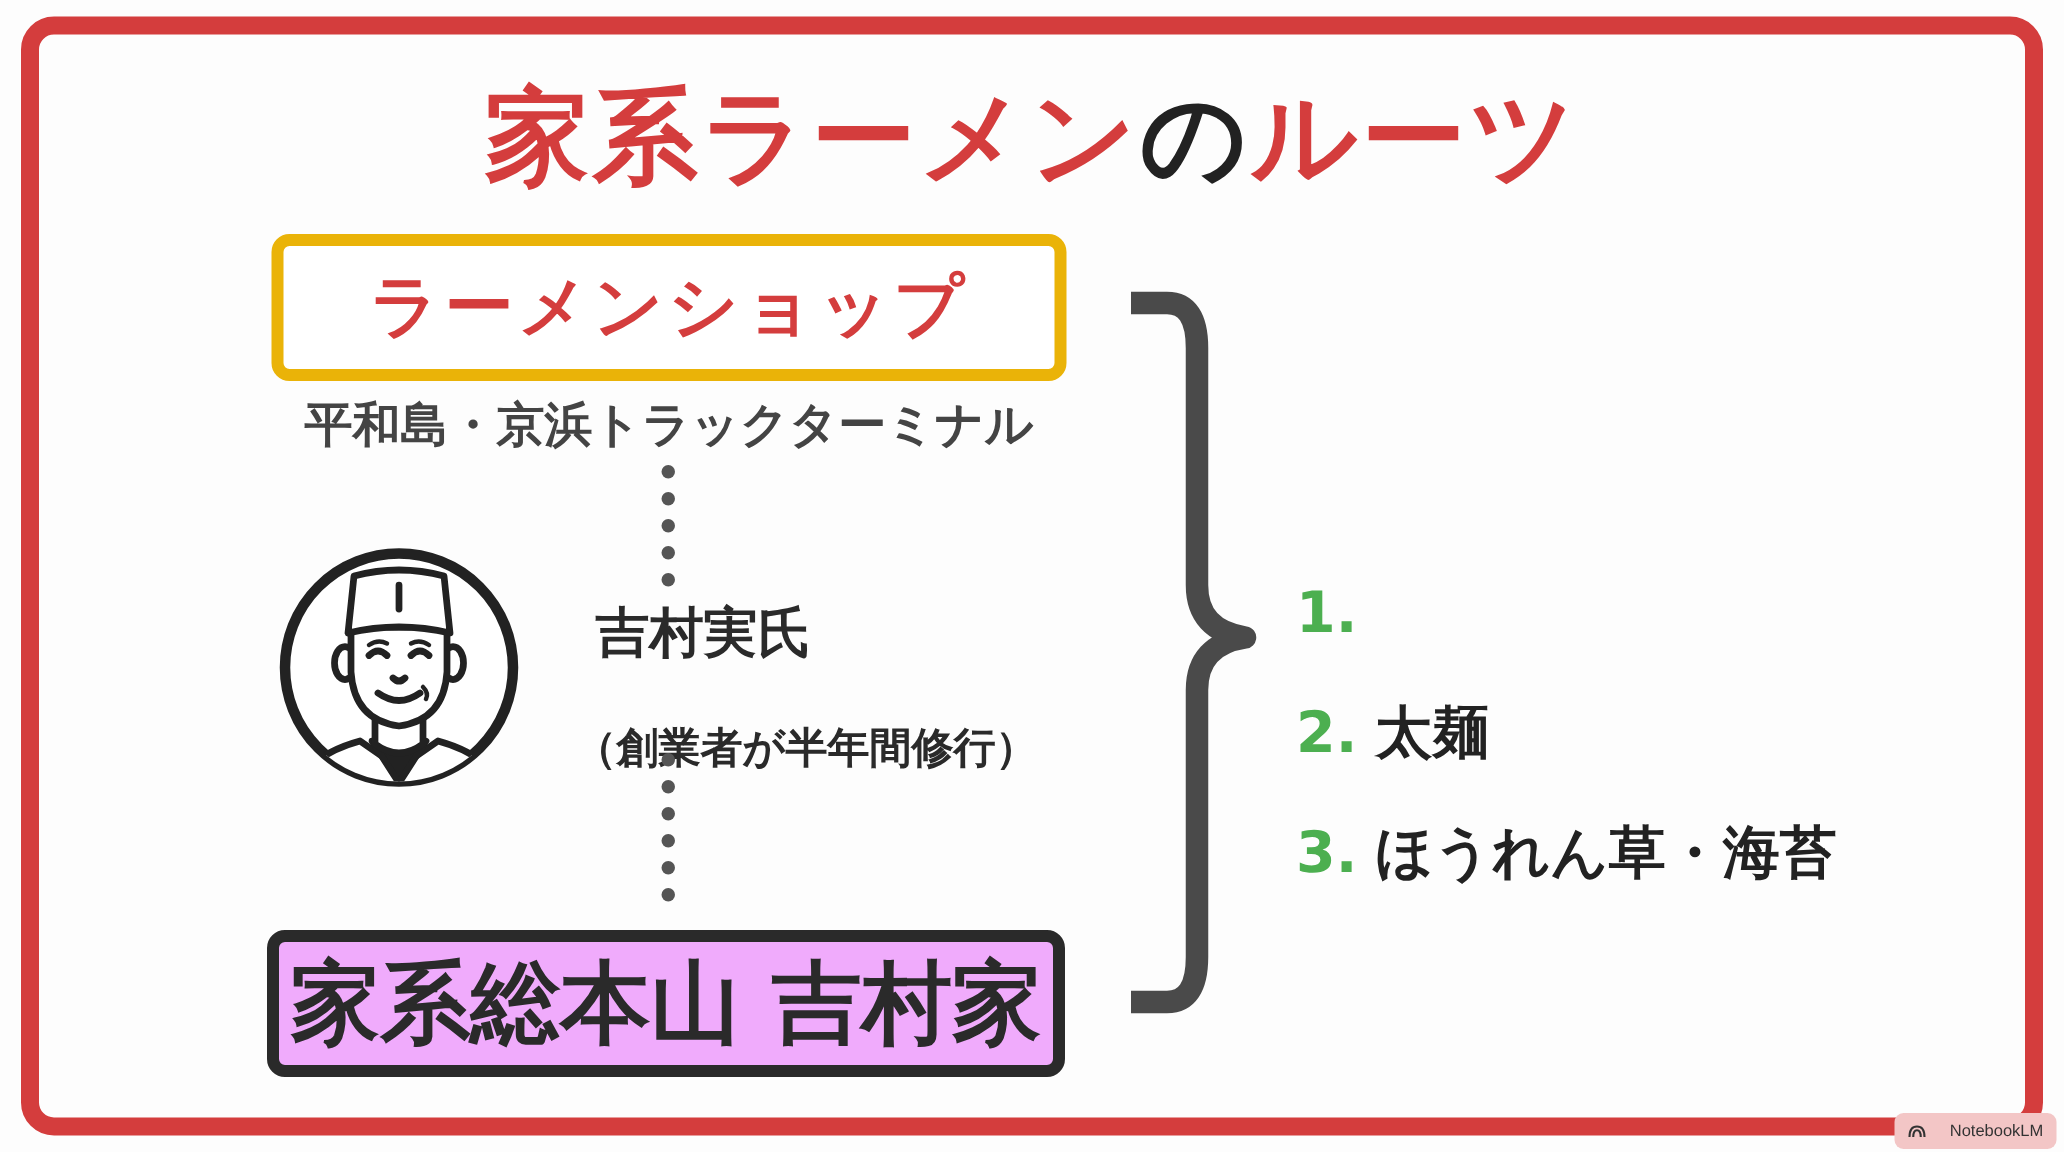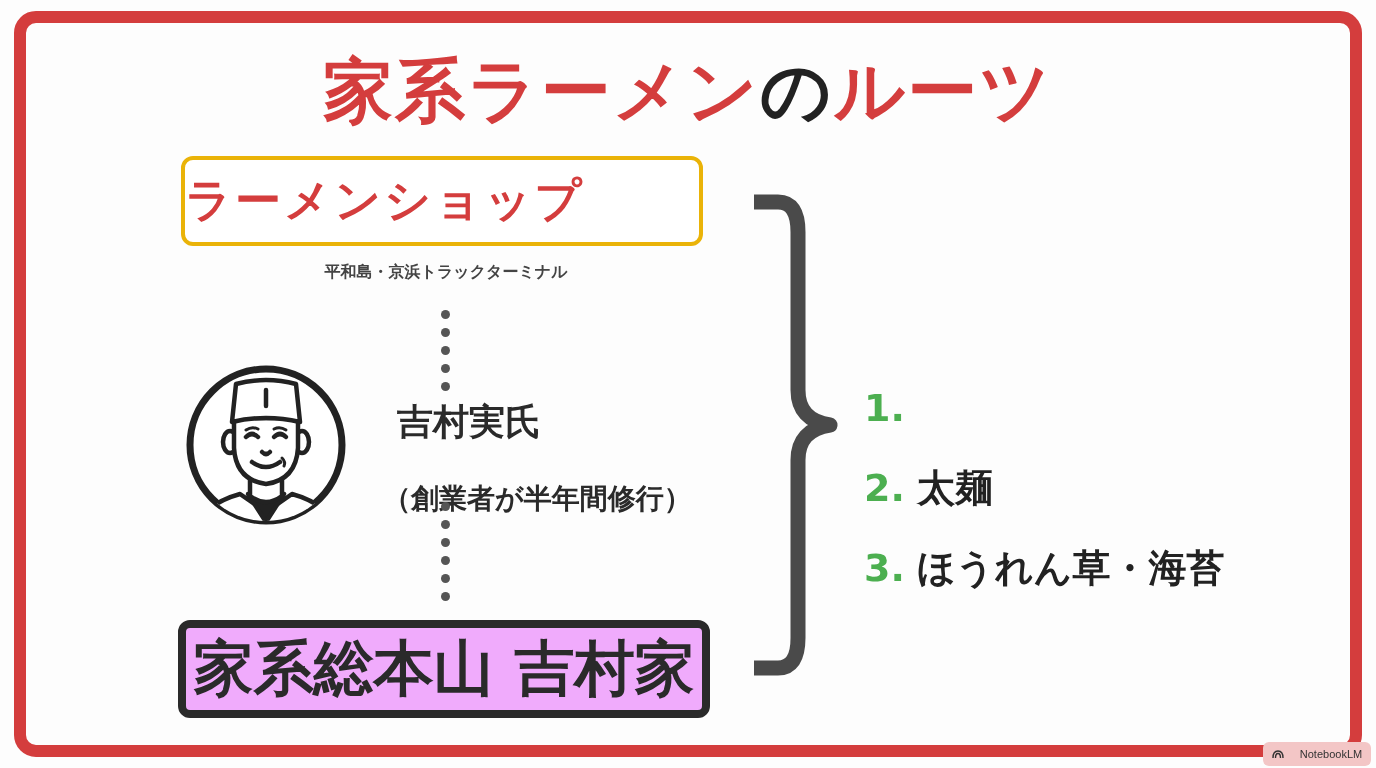--- a/index.html
+++ b/index.html
@@ -41,38 +41,38 @@
       white-space: nowrap;
     }
     .title .no { color: #222222; }
 
     .shop-box {
       position: absolute;
       left: 181px;
       top: 156px;
       width: 514px;
       height: 82px;
-      border: 4px solid #eab308;
+      border: 8px solid #eab308;
       border-radius: 12px;
       display: flex;
       align-items: center;
-      justify-content: flex-start;
+      justify-content: center;
       font-size: 46px;
       font-weight: bold;
       color: #d43d3d;
       letter-spacing: 3px;
       background: #ffffff;
     }
     .shop-sub {
       position: absolute;
       left: 181px;
       top: 262px;
       width: 530px;
       text-align: center;
-      font-size: 16px;
+      font-size: 32px;
       font-weight: bold;
       color: #444444;
       white-space: nowrap;
     }
 
     .dots {
       position: absolute;
       left: 441px;
       width: 10px;
     }

